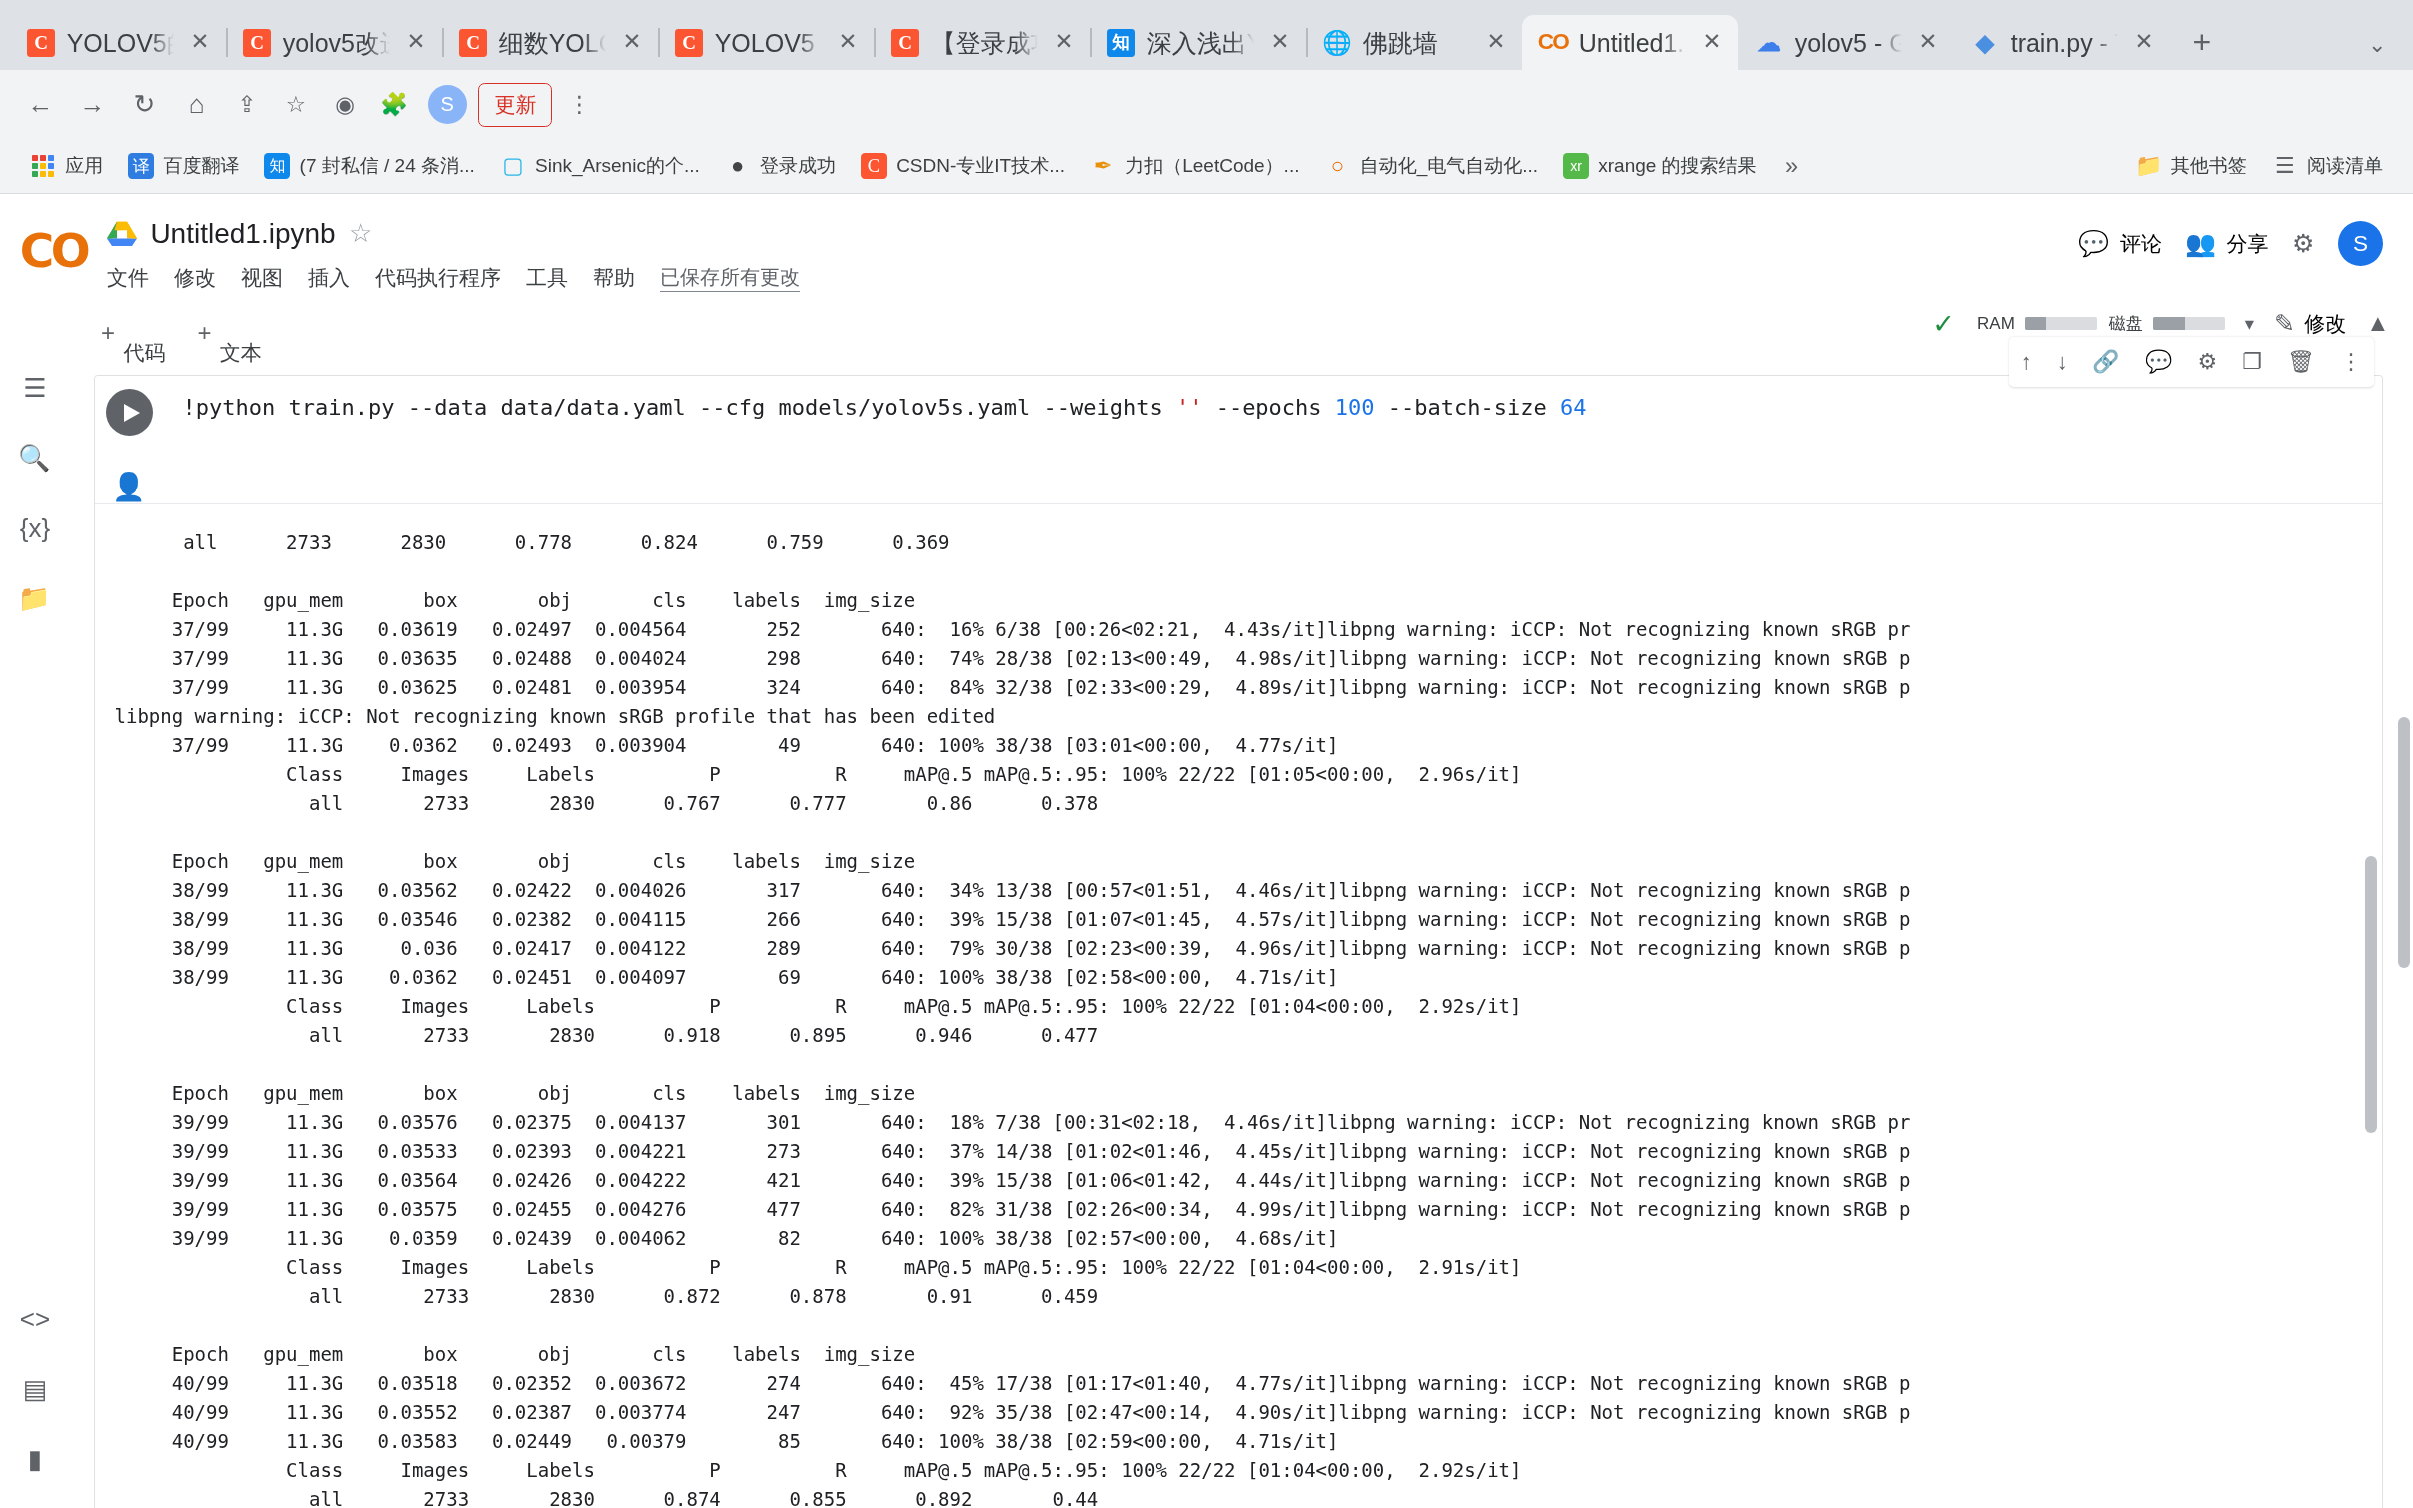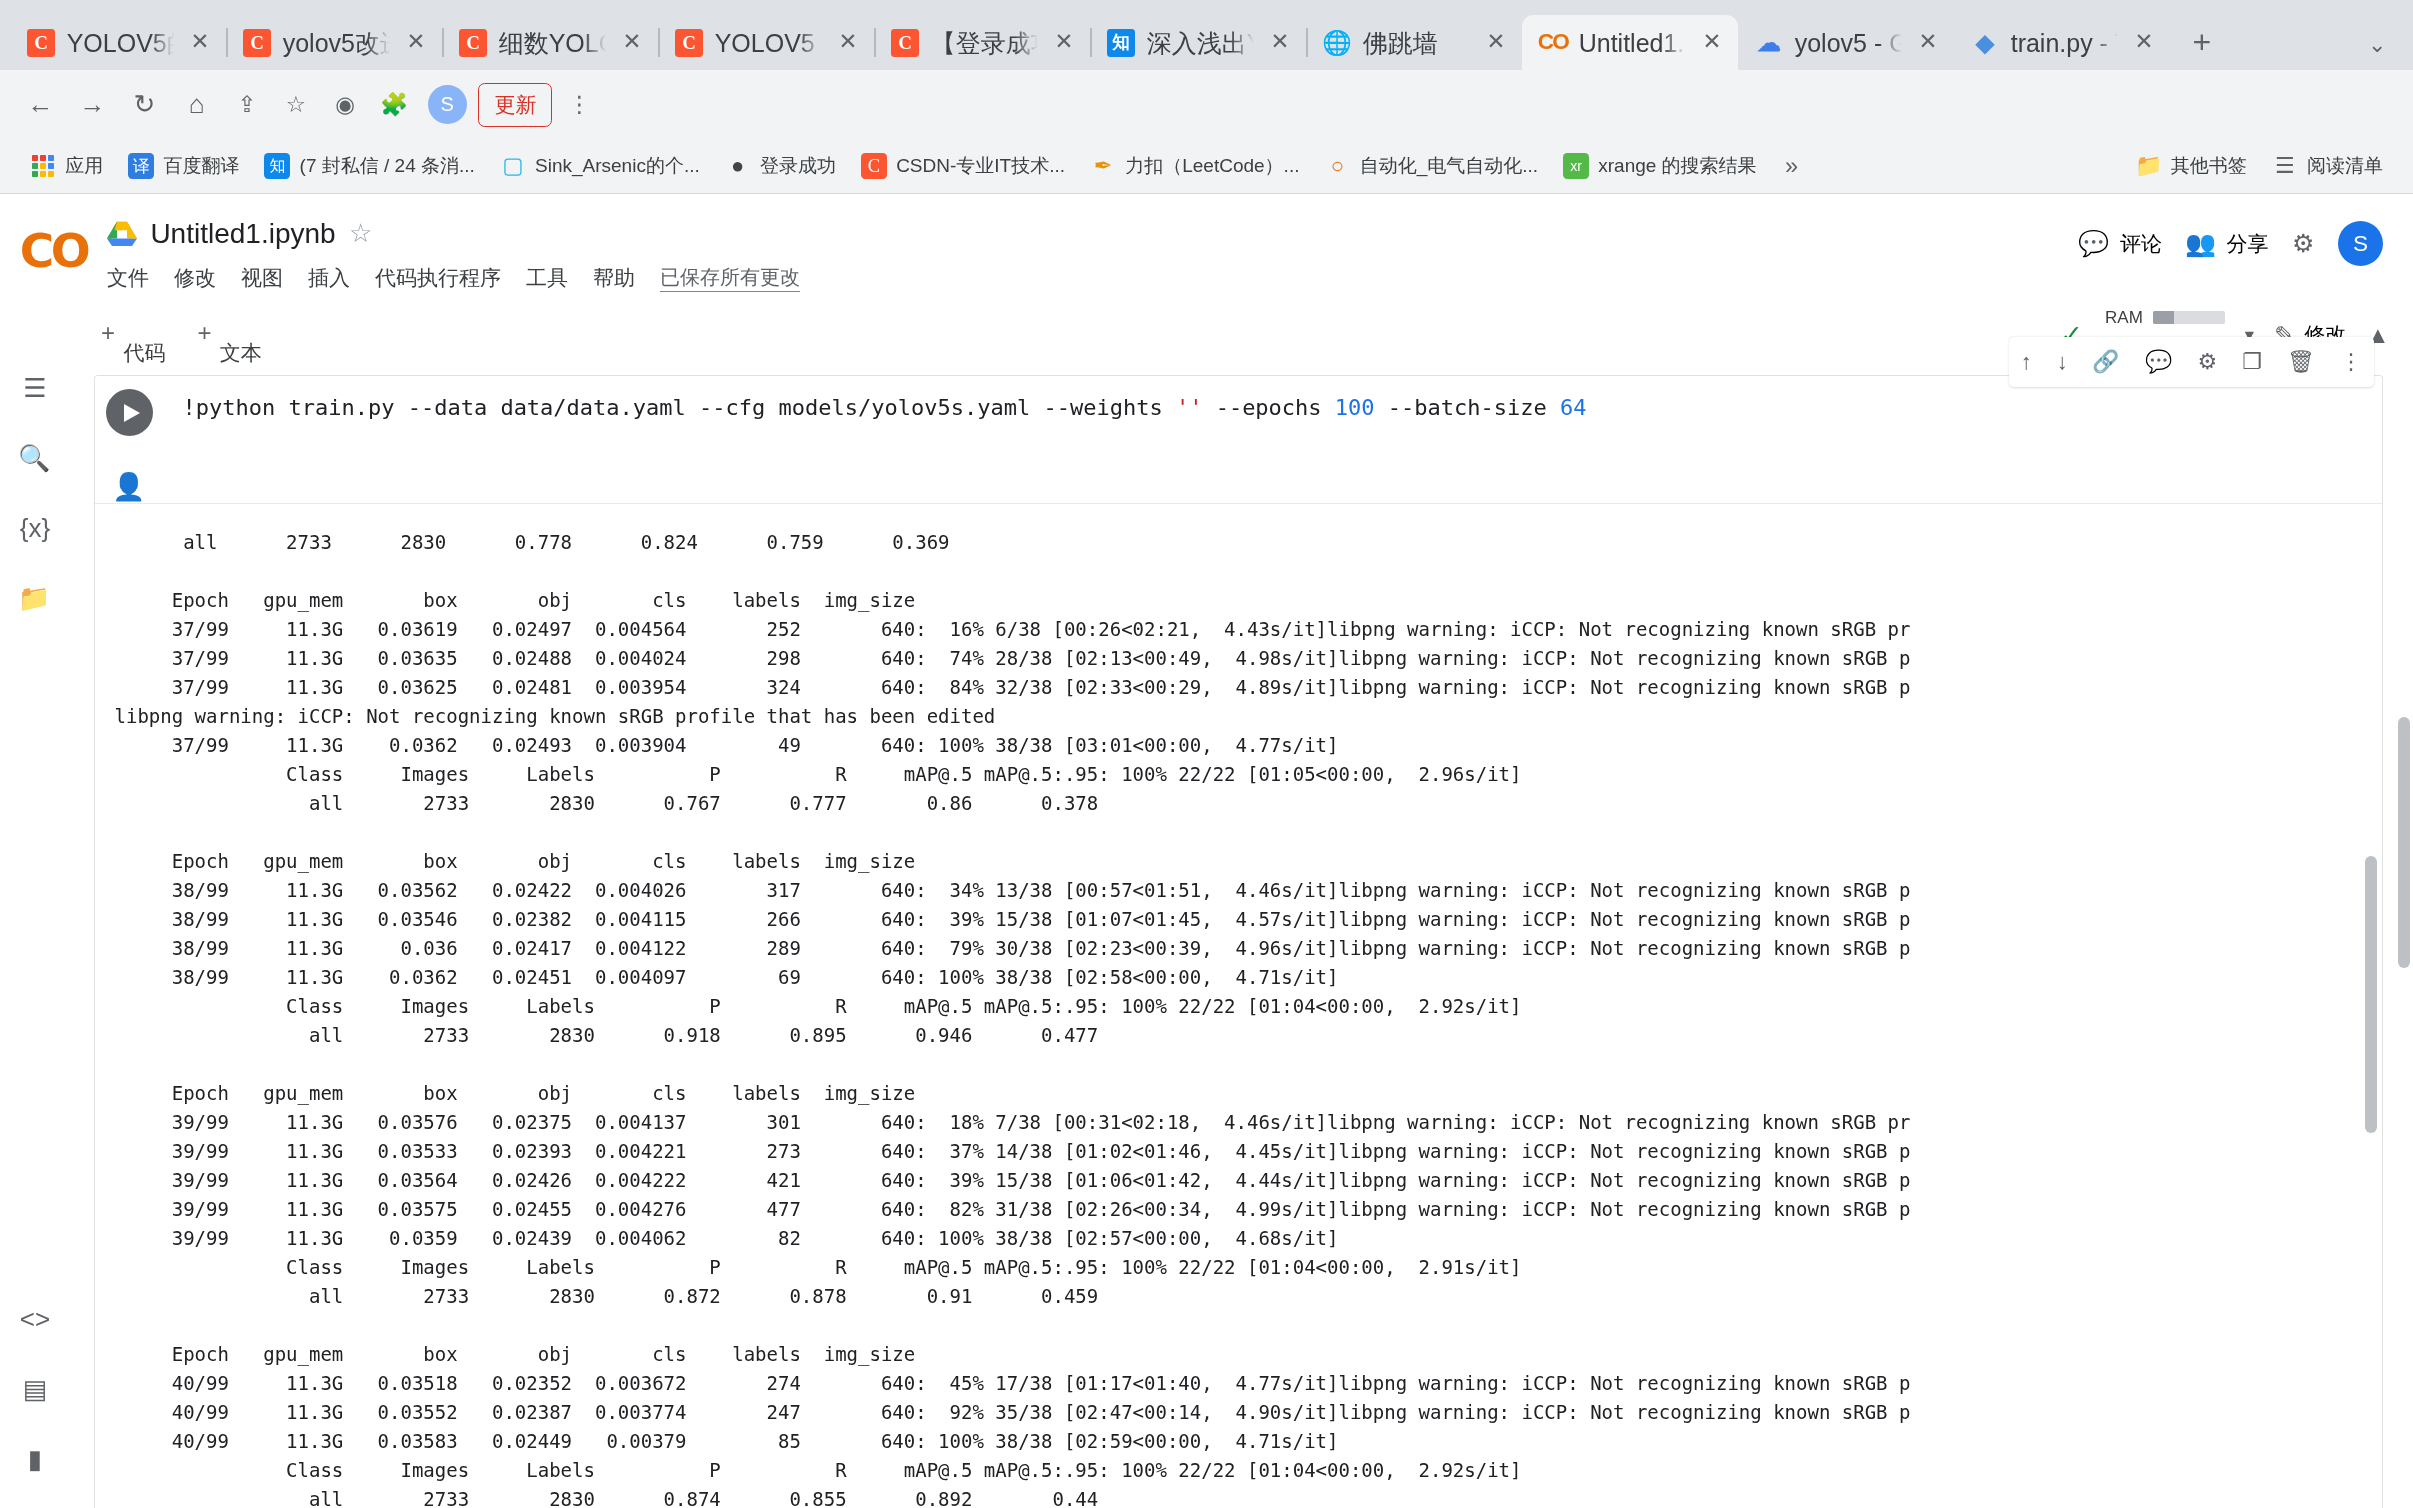--- a/index.html
+++ b/index.html
@@ -171,21 +171,21 @@
     padding-left: 101px; position: relative;
   }
   .add-btn { display: flex; align-items: center; gap: 8.4px; margin-right: 32px; }
   .add-plus { font-size: 24px; color: #5f6368; font-weight: 300; }
   .add-lbl { font-size: 21px; color: #3c4043; margin-top: 39px; }
   .ab-right {
     position: absolute; right: 23.5px; top: 6.7px; display: flex;
     align-items: center; gap: 20px;
   }
   .check { color: #1e8e3e; font-size: 27px; }
-  .rambox { display: flex; flex-direction: column; gap: 12px; }
+  .rambox { display: flex; flex-direction: row; gap: 6px; }
   .ramrow { display: flex; align-items: center; gap: 10px; }
   .ramlbl { font-size: 17px; color: #3c4043; width: 40px; text-align: right; }
   .rambar { width: 72px; height: 12.6px; background: #dadce0; border-radius: 1.7px;
             position: relative; overflow: hidden; }
   .rambar i { position: absolute; left: 0; top: 0; bottom: 0;
               background: #9aa0a6; }
   .caret-dn { font-size: 18.4px; color: #5f6368; }
   .edit-btn { display: flex; align-items: center; gap: 9.2px; }
   .collapse-caret { font-size: 23.5px; color: #5f6368; }
 

